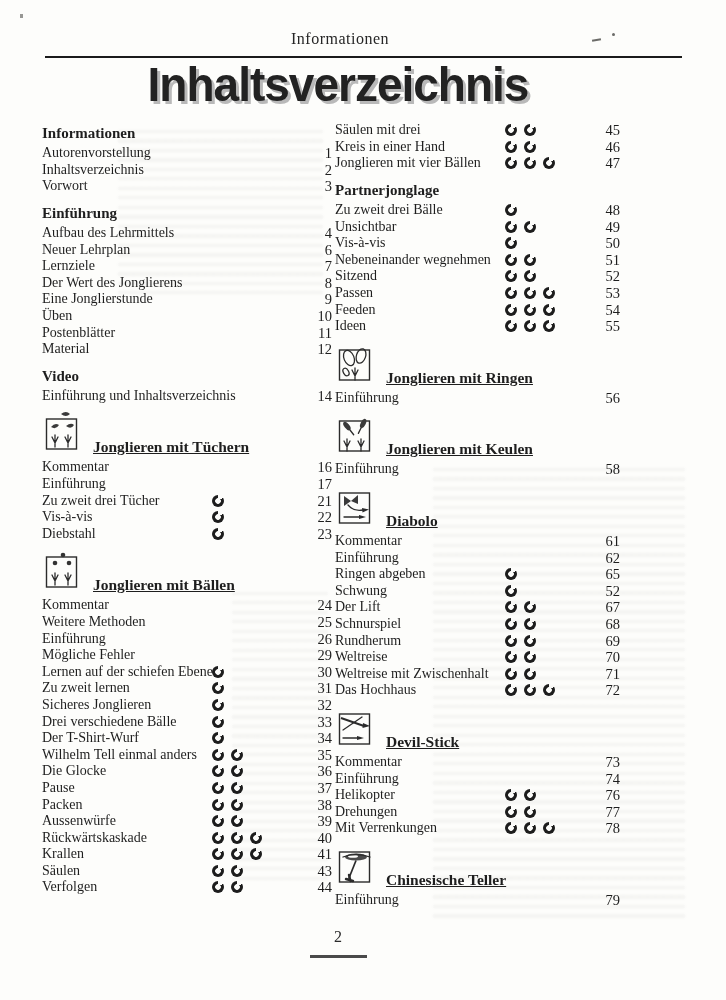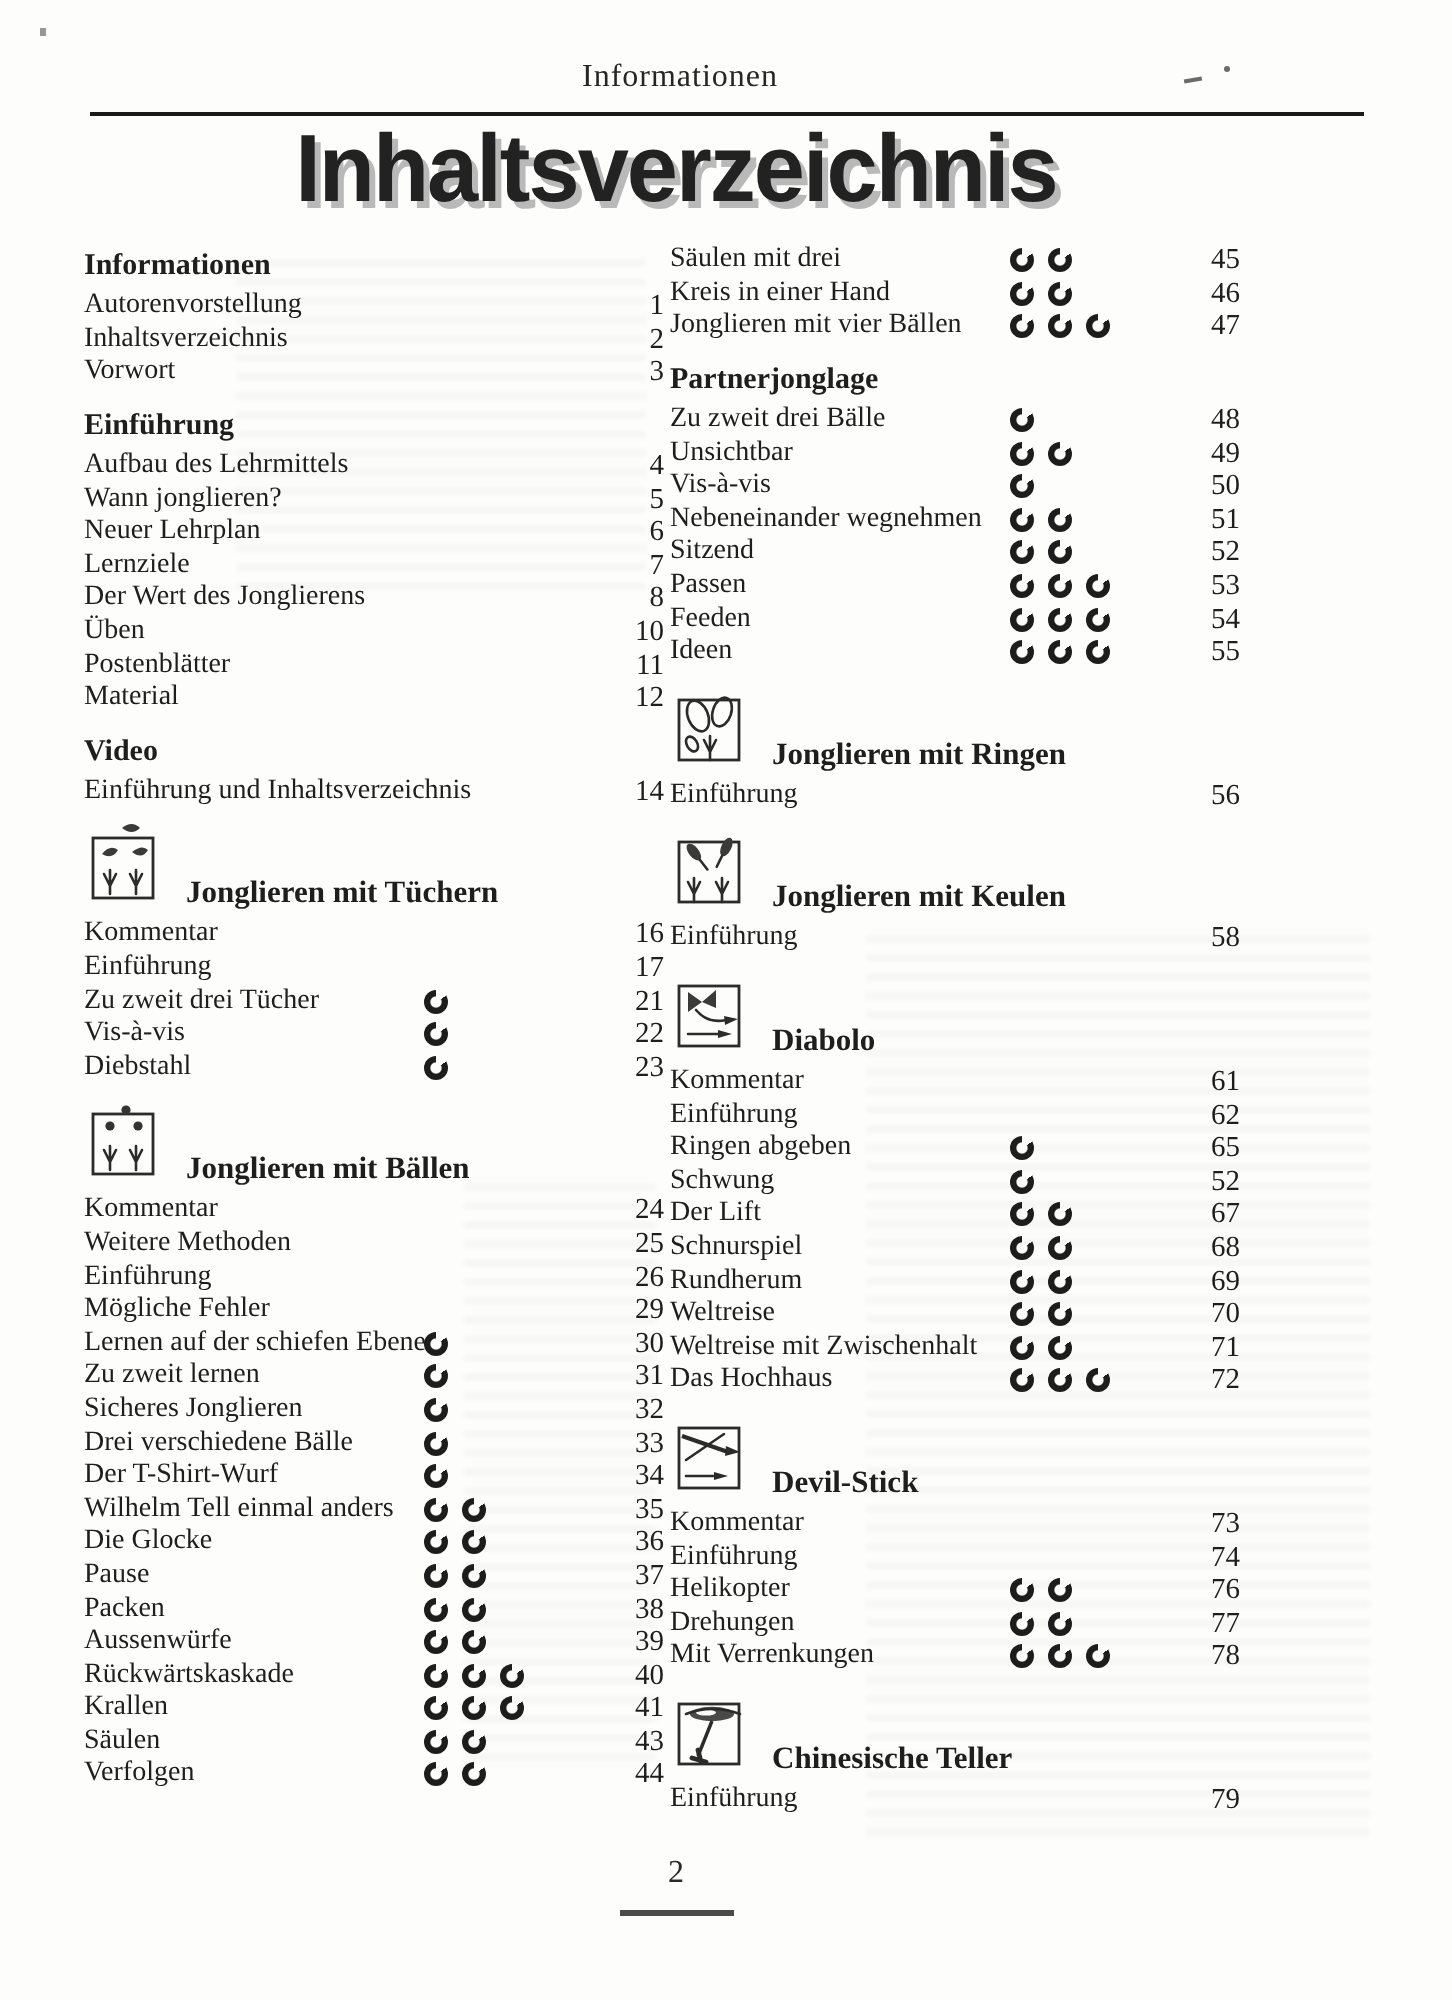--- a/index.html
+++ b/index.html
@@ -34,20 +34,21 @@
   }
   .sec-head.first{margin-top:2px;}
   .icon-head{
     display:flex;align-items:flex-end;gap:11px;margin:8px 0 3px 0;
   }
   .icon-head .icon{width:40px;height:44px;flex:none;display:block;}
   .icon-head .icon svg{display:block;}
   .icon-head .label{
     font-weight:bold;font-size:15.5px;line-height:16px;margin-bottom:1px;
     white-space:nowrap;
+    text-decoration:underline;
   }
   .row{position:relative;height:16.6px;display:flex;align-items:center;}
   .row .lbl{font-size:14px;white-space:nowrap;line-height:16px;}
   .row .balls{
     position:absolute;left:170px;top:50%;transform:translateY(-50%);
     display:flex;gap:7px;
   }
   .ball{
     width:12px;height:12px;border-radius:50%;display:inline-block;
     background:
@@ -105,34 +106,34 @@
     <div class="row">
       <span class="lbl">Vorwort</span>
       <span class="pg">3</span>
     </div>
     <div class="sec-head">Einführung</div>
     <div class="row">
       <span class="lbl">Aufbau des Lehrmittels</span>
       <span class="pg">4</span>
     </div>
     <div class="row">
-      <span class="lbl">Wann jonglieren?</span>
-      <span class="pg">5</span>
-    </div>
-    <div class="row">
       <span class="lbl">Neuer Lehrplan</span>
       <span class="pg">6</span>
     </div>
     <div class="row">
       <span class="lbl">Lernziele</span>
       <span class="pg">7</span>
     </div>
     <div class="row">
       <span class="lbl">Der Wert des Jonglierens</span>
       <span class="pg">8</span>
+    </div>
+    <div class="row">
+      <span class="lbl">Eine Jonglierstunde</span>
+      <span class="pg">9</span>
     </div>
     <div class="row">
       <span class="lbl">Üben</span>
       <span class="pg">10</span>
     </div>
     <div class="row">
       <span class="lbl">Postenblätter</span>
       <span class="pg">11</span>
     </div>
     <div class="row">

